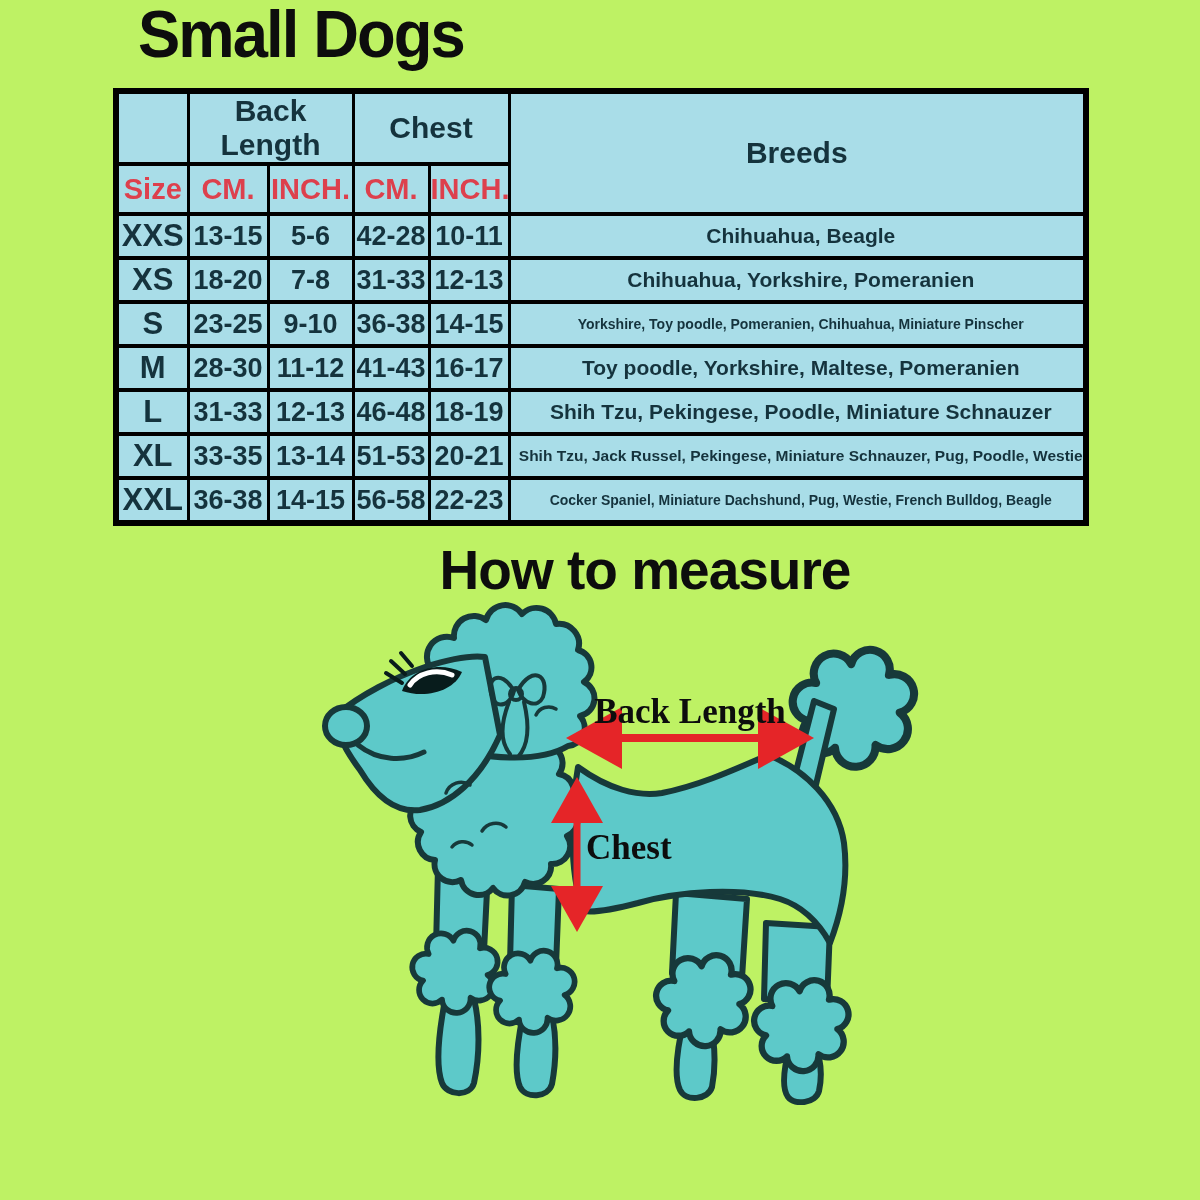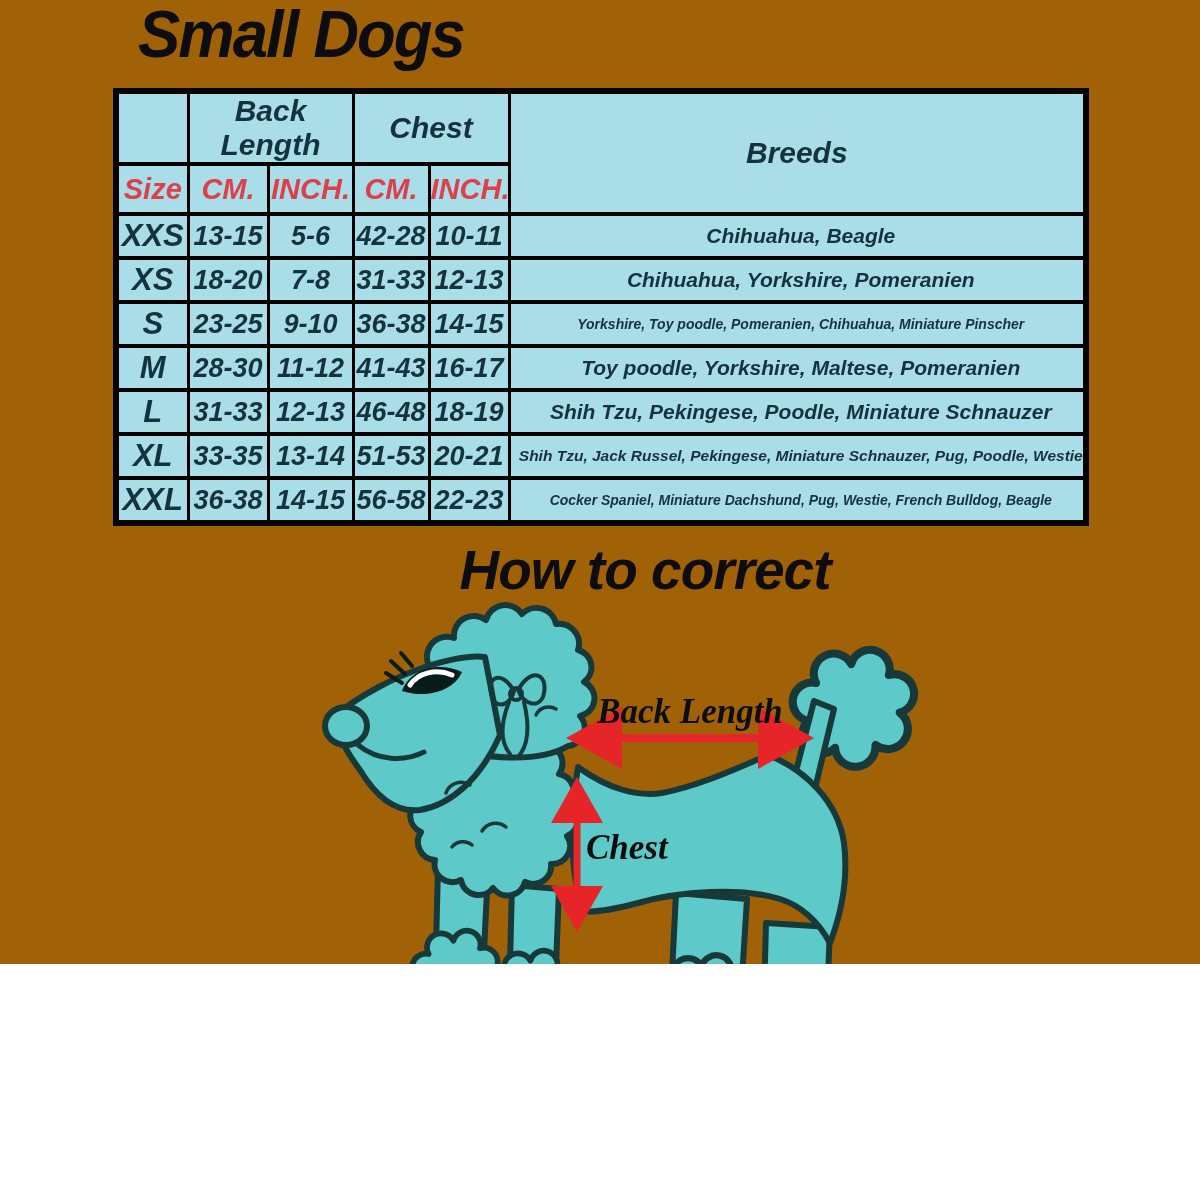--- a/index.html
+++ b/index.html
@@ -1,17 +1,17 @@
 <!DOCTYPE html>
 <html><head>
 <meta charset="utf-8">
 <style>
   html,body{margin:0;padding:0;background:#ffffff;}
-  #page{position:relative;width:1200px;height:964px;background:#a16207;overflow:hidden;
-        font-family:"Liberation Sans",sans-serif;font-style:italic;}
+  #page{position:relative;width:1200px;height:1200px;background:#bef264;overflow:hidden;
+        font-family:"Liberation Sans",sans-serif;}
 
   
   .big-title{position:absolute;left:138px;top:-4px;font-size:66px;font-weight:bold;color:#0d0d0d;
              letter-spacing:-2px;transform:scaleX(0.96);transform-origin:left top;white-space:nowrap;}
   .measure-title{position:absolute;left:300px;top:538px;width:690px;text-align:center;
                  font-size:55px;font-weight:bold;color:#0d0d0d;letter-spacing:-1px;white-space:nowrap;}
 
   
   table.size-chart{position:absolute;left:113px;top:88px;width:970px;border-collapse:collapse;
                    table-layout:fixed;background:#a9dde8;border:6px solid #000;}
@@ -137,21 +137,21 @@
       <td class="c-num">14-15</td>
       <td class="c-num">56-58</td>
       <td class="c-num">22-23</td>
       <td class="c-breeds">
             <div class="fit" style="font-size: 14px;">Cocker Spaniel, Miniature Dachshund, Pug, Westie, French Bulldog, Beagle</div>
           </td>
     </tr>
   </tbody>
     </table>
 
-  <div class="measure-title">How to correct</div>
+  <div class="measure-title">How to measure</div>
 
   <div id="poodle-wrap">
     <svg width="650" height="510" viewBox="0 0 650 510">
       <defs>
         <path id="pom" d="M -40,8 a14,14 0 1 1 6,-28 a14,14 0 1 1 26,-14 a14,14 0 1 1 28,8 a14,14 0 1 1 8,28 a14,14 0 1 1 -18,24 a14,14 0 1 1 -30,2 a14,14 0 1 1 -20,-20 Z"></path>
       </defs>
       <g fill="#5dc9c9" stroke="#17393a" stroke-width="6" stroke-linejoin="round" stroke-linecap="round">
 
         <use href="#pom" transform="translate(562,115) scale(1.35)"></use>
         <path d="M 492,192 L 514,106 L 534,114 L 514,198 Z"></path>

